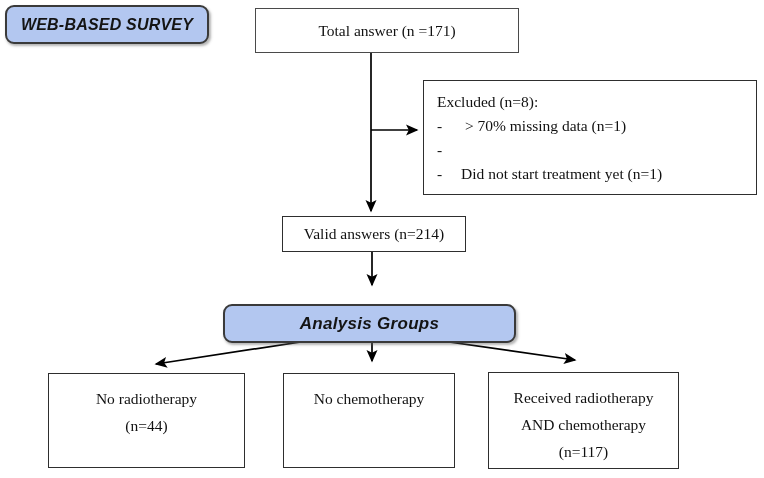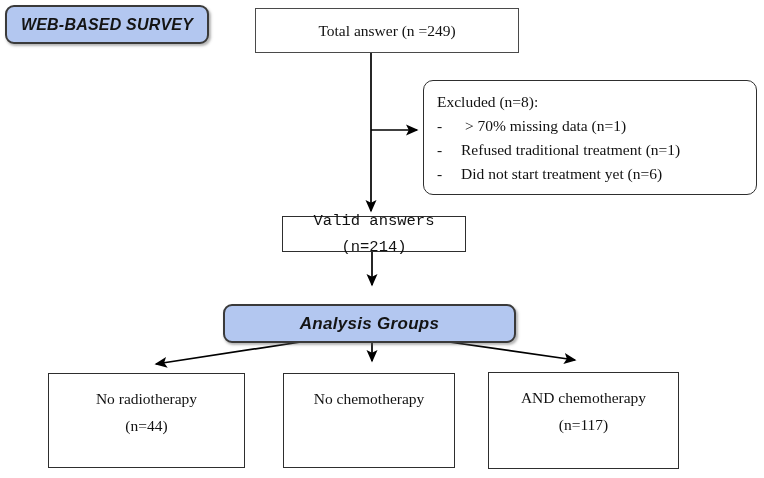--- a/index.html
+++ b/index.html
@@ -21,24 +21,24 @@
   .box.center-v{display:flex;align-items:center;justify-content:center;}
   .blue-node{
     position:absolute;background:var(--node-fill);border:2.2px solid var(--node-border);
     border-radius:9px;display:flex;align-items:center;justify-content:center;
     font-family:"Liberation Sans", sans-serif;font-weight:bold;font-style:italic;
     color:#141414;box-shadow:1.5px 2px 2.5px rgba(90,90,90,0.45);
   }
   .survey-node{left:5px;top:5px;width:204px;height:39px;font-size:16px;letter-spacing:0.2px;}
   .analysis-node{left:223px;top:304px;width:293px;height:39px;font-size:17px;letter-spacing:0.3px;}
   .total-box{left:255px;top:8px;width:264px;height:45px;border-width:1.8px;border-color:#4a4a4a;}
-  .valid-box{left:282px;top:216px;width:184px;height:36px;border-width:1.4px;font-family:Liberation Mono, monospace;}
+  .valid-box{left:282px;top:216px;width:184px;height:36px;border-width:1.4px;}
   .excluded-box{
     left:423px;top:80px;width:334px;height:115px;text-align:left;
-    padding:9px 8px 8px 13px;font-size:15.5px;line-height:24px;border-radius:10px;
+    padding:9px 8px 8px 13px;font-size:15.5px;line-height:24px;
   }
   .excluded-list{list-style:none;}
   .excluded-item{display:flex;}
   .excluded-item .dash{width:24px;flex:0 0 24px;}
   .excluded-item .item-text{white-space:pre-wrap;}
   .group-box{padding-top:11px;line-height:27px;}
   .group-1{left:48px;top:373px;width:197px;height:95px;}
   .group-2{left:283px;top:373px;width:172px;height:95px;}
   .group-3{left:488px;top:372px;width:191px;height:97px;}
 </style>
@@ -61,37 +61,36 @@
       <line x1="372" y1="331" x2="372" y2="361" marker-end="url(#ah)"></line>
       <line x1="372" y1="331" x2="575" y2="360" marker-end="url(#ah)"></line>
     </g>
   </svg>
 
   <div class="blue-node survey-node">
     <span>WEB-BASED SURVEY</span>
   </div>
 
   <div class="box center-v total-box">
-    <span>Total answer (n =249)</span>
+    <span>Total answer (n =171)</span>
   </div>
 
   <div class="box excluded-box">
     <div>Excluded (n=8):</div>
     <ul class="excluded-list">
       <li class="excluded-item">
         <span class="dash">-</span>
         <span class="item-text"> &gt; 70% missing data (n=1)</span>
       </li>
       <li class="excluded-item">
         <span class="dash">-</span>
-        <span class="item-text">Refused traditional treatment (n=1)</span>
       </li>
       <li class="excluded-item">
         <span class="dash">-</span>
-        <span class="item-text">Did not start treatment yet (n=6)</span>
+        <span class="item-text">Did not start treatment yet (n=1)</span>
       </li>
     </ul>
   </div>
 
   <div class="box center-v valid-box">
     <span>Valid answers (n=214)</span>
   </div>
 
   <div class="blue-node analysis-node">
     <span>Analysis Groups</span>
@@ -100,17 +99,18 @@
   <div class="box group-box group-1">
     <div>No radiotherapy</div>
     <div>(n=44)</div>
   </div>
 
   <div class="box group-box group-2">
     <div>No chemotherapy</div>
   </div>
 
   <div class="box group-box group-3">
+    <div>Received radiotherapy</div>
     <div>AND chemotherapy</div>
     <div>(n=117)</div>
   </div>
 
 </div>
 
 </body></html>

